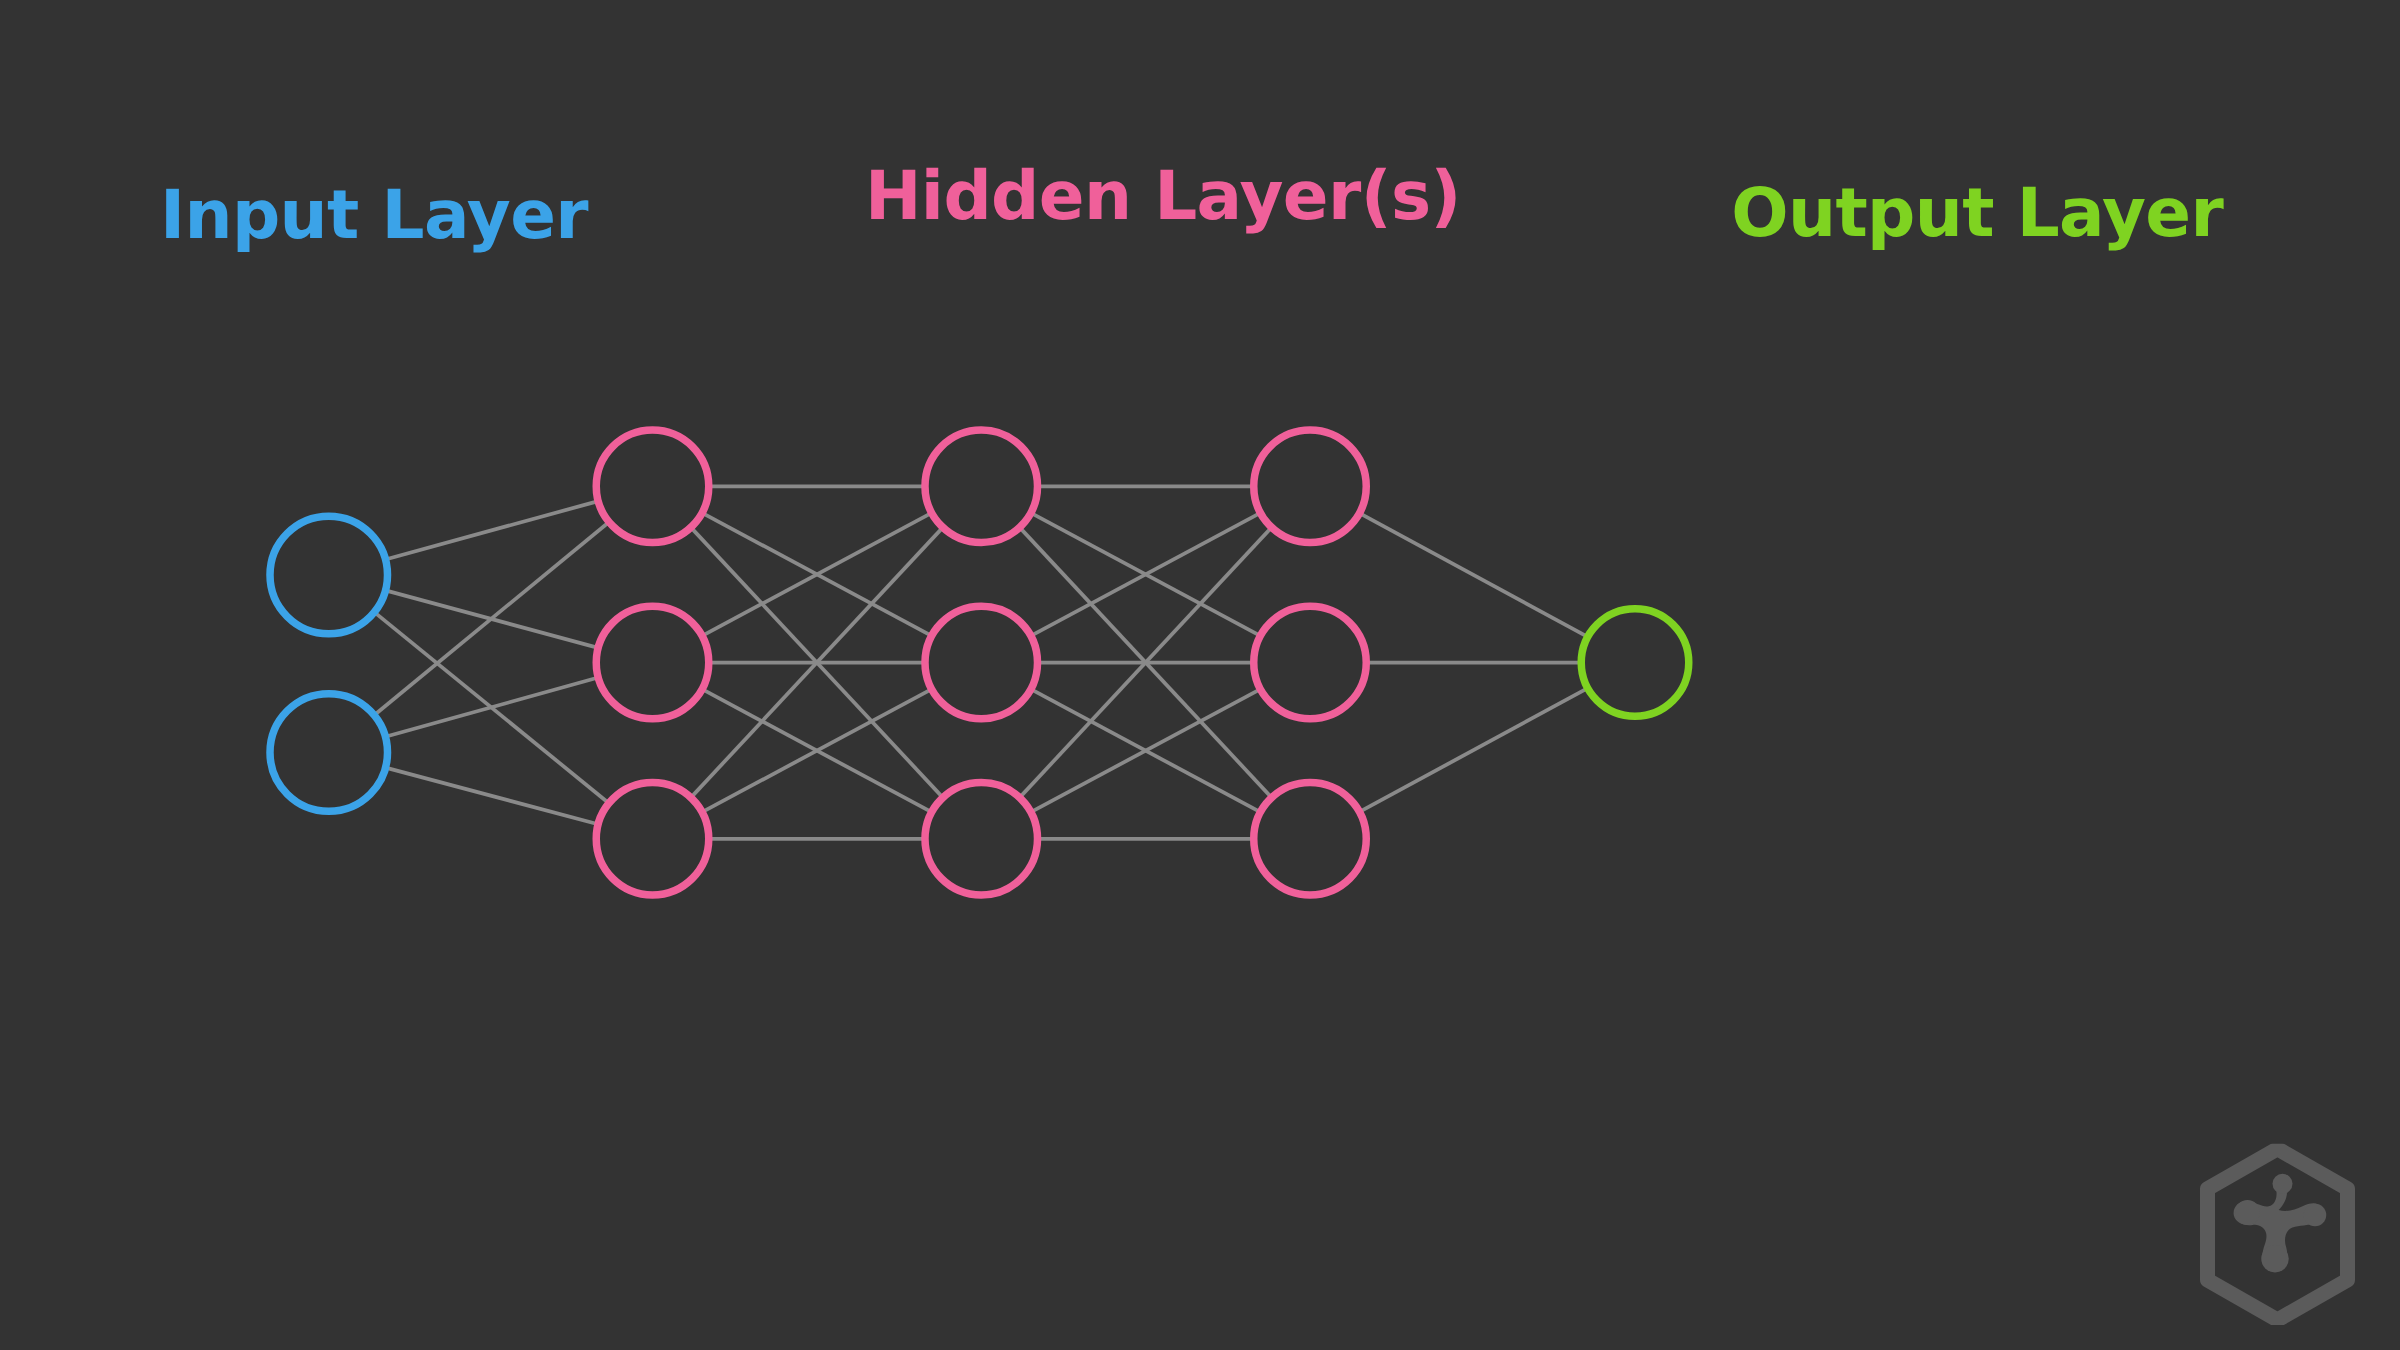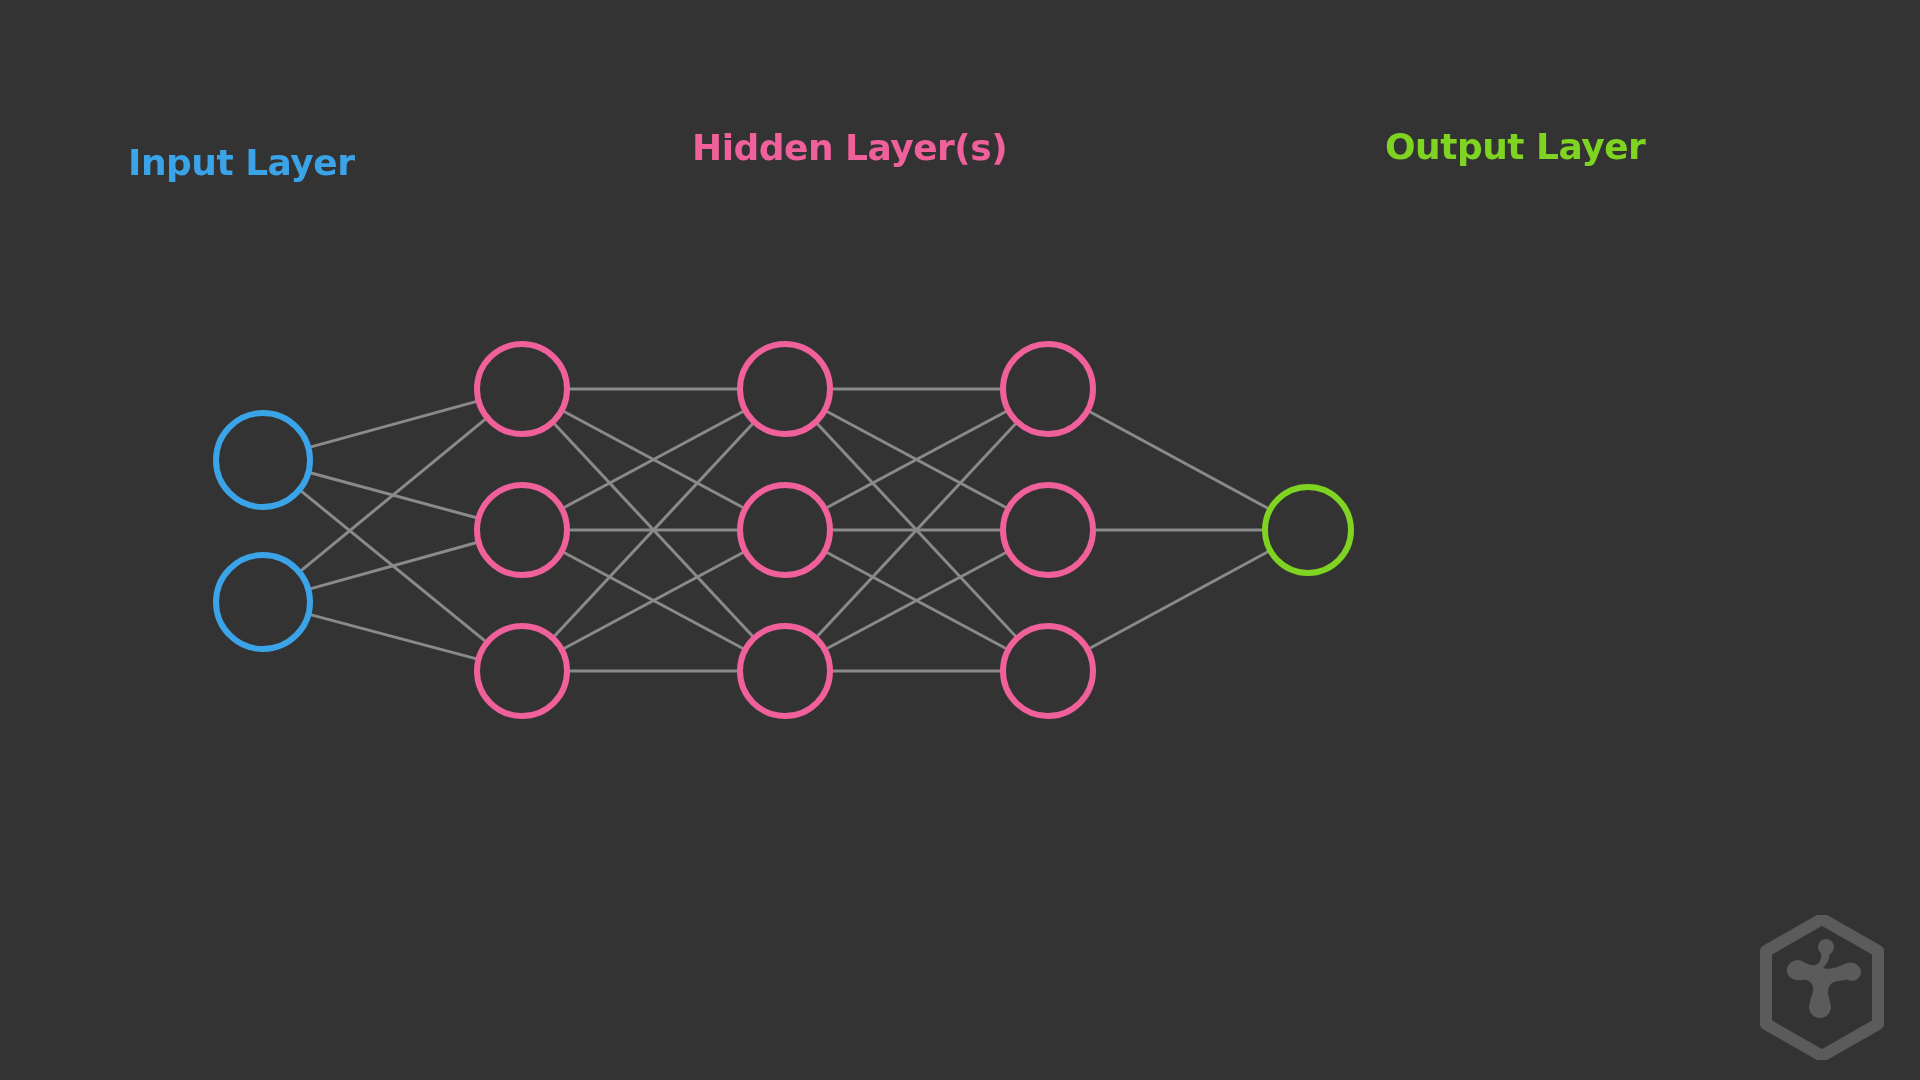--- a/index.html
+++ b/index.html
@@ -21,29 +21,29 @@
     left: 0;
     top: 0;
     width: 1920px;
     height: 1080px;
     display: block;
   }
   .layer-label {
     position: absolute;
     font-family: "DejaVu Sans", "Liberation Sans", sans-serif;
     font-weight: 700;
-    font-size: 36px;
+    font-size: 54px;
     letter-spacing: -0.5px;
     white-space: nowrap;
     line-height: 1;
     user-select: none;
   }
   #label-input  { left: 128px;  top: 145px; }
   #label-hidden { left: 692px;  top: 130px; }
-  #label-output { left: 1385px; top: 129px; }
+  #label-output { left: 1385px; top: 144px; }
 
   #watermark {
     position: absolute;
     left: 1757px;
     top: 915px;
     width: 130px;
     height: 145px;
     opacity: 1;
   }
 </style>

